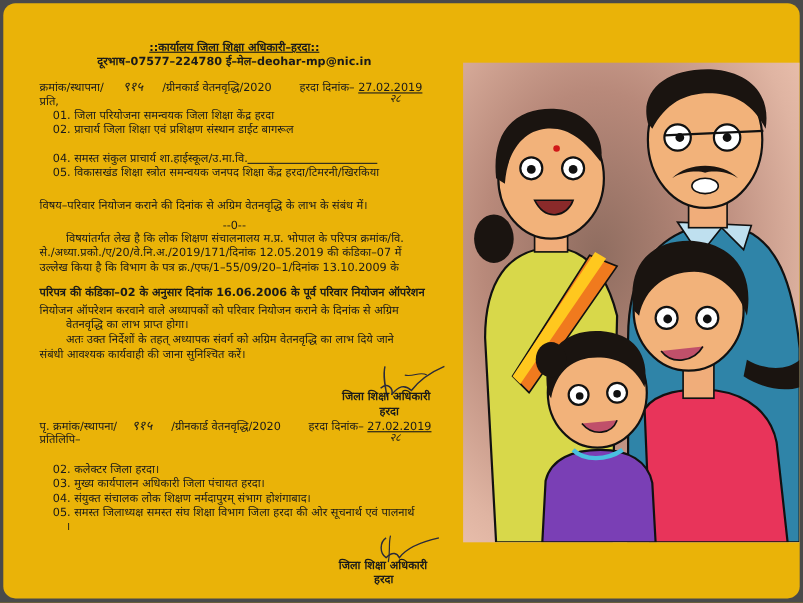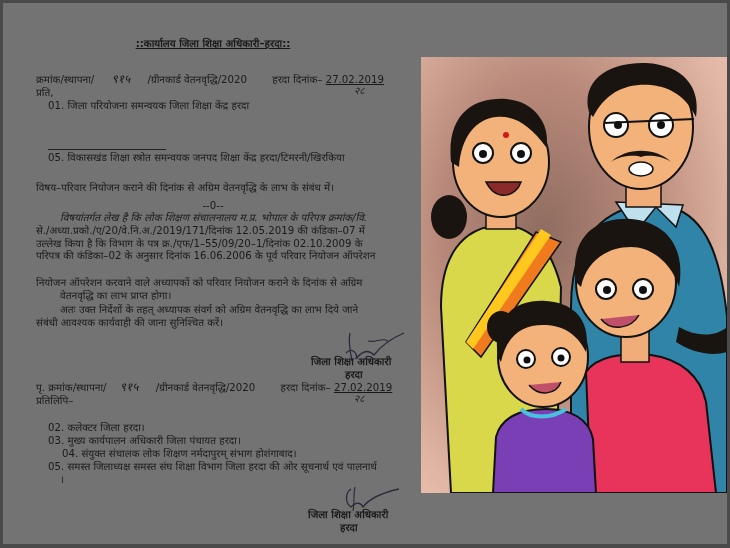--- a/index.html
+++ b/index.html
@@ -2,65 +2,67 @@
 <html><head>
 <meta charset="utf-8">
 <style>
   html, body { margin:0; padding:0; }
   body {
     width:730px; height:548px; background:#4a4a4a; position:relative; overflow:hidden;
     font-family: "DejaVu Sans", "Liberation Sans", sans-serif; color:#1a1a1a;
   }
   .paper {
     position:absolute; left:3px; top:3px; width:724px; height:541px;
-    background:#737373; overflow:hidden;
+    background:#eab308; overflow:hidden;border-radius:11px;
   }
   .doc { position:absolute; left:0; top:0; width:420px; height:541px; }
   .t { position:absolute; white-space:nowrap; font-size:10.2px; line-height:13px; }
   .c { text-align:center; }
   .u { text-decoration:underline; }
   .b { font-weight:bold; }
   .hand { font-family:"DejaVu Serif", serif; font-style:italic; font-size:12px;text-align:center; }
   .dash { display:inline-block; border-bottom:1px solid #222; width:118px; height:8px; vertical-align:middle; }
   .sig { position:absolute; }
 
   .illus { position:absolute; left:418px; top:54px; width:306px; height:436px; overflow:hidden;
     background: radial-gradient(ellipse at 40% 40%, #8f6d60 0%, #b8897a 40%, #dfb4a2 75%, #f3c9b6 100%); }
 </style>
 </head>
 <body>
 
 <div class="paper">
   <div class="doc">
 
     <div class="t c b u" style="left:0;top:34px;width:420px;">::कार्यालय जिला शिक्षा अधिकारी–हरदा::</div>
+    <div class="t c b" style="left:0;top:47px;width:420px;">दूरभाष–07577–224780 ई–मेल–deohar-mp@nic.in</div>
 
     <div class="t" style="left:33px;top:70px;">
       <span>क्रमांक/स्थापना/</span>
       <span class="hand" style="margin:0 14px 0 14px;">९१५</span>
       <span>/ग्रीनकार्ड वेतनवृद्धि/2020</span>
       <span style="margin-left:22px;">हरदा दिनांक–</span>
       <span class="u">27.02.2019</span>
     </div>
     <div class="t" style="left:33px;top:83px;">प्रति,</div>
     <div class="t hand" style="left:351px;top:81px;font-size:10px;">२८</div>
 
     <div class="t" style="left:45px;top:96px;">01. जिला परियोजना समन्वयक जिला शिक्षा केंद्र हरदा</div>
+    <div class="t" style="left:45px;top:109px;">02. प्राचार्य जिला शिक्षा एवं प्रशिक्षण संस्थान डाईट बागरूल</div>
     <div class="t" style="left:45px;top:135px;">
-      <span class="dash"></span>
+      <span>04. समस्त संकुल प्राचार्य शा.हाईस्कूल/उ.मा.वि.</span><span class="dash"></span>
     </div>
     <div class="t" style="left:45px;top:148px;">05. विकासखंड शिक्षा स्त्रोत समन्वयक जनपद शिक्षा केंद्र हरदा/टिमरनी/खिरकिया</div>
 
     <div class="t" style="left:33px;top:178px;">विषय–परिवार नियोजन कराने की दिनांक से अग्रिम वेतनवृद्धि के लाभ के संबंध में।</div>
     <div class="t c" style="left:0;top:196px;width:420px;">--0--</div>
 
-    <div class="t" style="left:57px;top:208px;font-style:italic;">विषयांतर्गत लेख है कि लोक शिक्षण संचालनालय म.प्र. भोपाल के परिपत्र क्रमांक/वि.</div>
+    <div class="t" style="left:57px;top:208px;">विषयांतर्गत लेख है कि लोक शिक्षण संचालनालय म.प्र. भोपाल के परिपत्र क्रमांक/वि.</div>
     <div class="t" style="left:33px;top:221px;">से./अध्या.प्रको./ए/20/वे.नि.अ./2019/171/दिनांक 12.05.2019 की कंडिका–07 में</div>
-    <div class="t" style="left:33px;top:234px;">उल्लेख किया है कि विभाग के पत्र क्र./एफ/1–55/09/20–1/दिनांक 02.10.2009 के</div>
-    <div class="t" style="left:33px;top:246px;">परिपत्र की कंडिका–02 के अनुसार दिनांक 16.06.2006 के पूर्व परिवार नियोजन ऑपरेशन</div>
+    <div class="t" style="left:33px;top:234px;">उल्लेख किया है कि विभाग के पत्र क्र./एफ/1–55/09/20–1/दिनांक 13.10.2009 के</div>
+    <div class="t" style="left:33px;top:257px;font-weight:bold;">परिपत्र की कंडिका–02 के अनुसार दिनांक 16.06.2006 के पूर्व परिवार नियोजन ऑपरेशन</div>
     <div class="t" style="left:33px;top:273px;">नियोजन ऑपरेशन करवाने वाले अध्यापकों को परिवार नियोजन कराने के दिनांक से अग्रिम</div>
     <div class="t" style="left:33px;top:286px;margin-left:24px;">वेतनवृद्धि का लाभ  प्राप्त होगा।</div>
 
     <div class="t" style="left:57px;top:300px;">अतः उक्त निर्देशों के तहत् अध्यापक संवर्ग को अग्रिम वेतनवृद्धि का लाभ दिये जाने</div>
     <div class="t" style="left:33px;top:313px;">संबंधी आवश्यक कार्यवाही की जाना सुनिश्चित करें।</div>
 
     <svg class="sig" style="left:335px;top:328px;" width="70" height="38" viewBox="0 0 70 38">
       <path d="M12 2 C10 10 12 20 14 30 M8 22 C14 16 20 22 18 28 C24 20 30 18 36 24 C42 16 52 8 66 2" fill="none" stroke="#2a2a3a" stroke-width="1.3"></path>
       <path d="M30 10 C38 12 44 6 50 10" fill="none" stroke="#2a2a3a" stroke-width="1.1"></path>
     </svg>
@@ -72,21 +74,21 @@
       <span class="hand" style="margin:0 14px 0 10px;">९१५</span>
       <span>/ग्रीनकार्ड वेतनवृद्धि/2020</span>
       <span style="margin-left:22px;">हरदा दिनांक–</span>
       <span class="u">27.02.2019</span>
     </div>
     <div class="t" style="left:33px;top:391px;">प्रतिलिपि–</div>
     <div class="t hand" style="left:351px;top:389px;font-size:10px;">२८</div>
 
     <div class="t" style="left:45px;top:418px;">02. कलेक्टर जिला हरदा।</div>
     <div class="t" style="left:45px;top:431px;">03. मुख्य कार्यपालन अधिकारी जिला पंचायत हरदा।</div>
-    <div class="t" style="left:45px;top:444px;margin-left:14px;">04. संयुक्त संचालक लोक शिक्षण नर्मदापुरम् संभाग होशंगाबाद।</div>
+    <div class="t" style="left:45px;top:444px;">04. संयुक्त संचालक लोक शिक्षण नर्मदापुरम् संभाग होशंगाबाद।</div>
     <div class="t" style="left:45px;top:457px;">05. समस्त जिलाध्यक्ष समस्त संघ शिक्षा विभाग जिला हरदा की ओर सूचनार्थ एवं पालनार्थ</div>
     <div class="t" style="left:57px;top:470px;">।</div>
 
     <svg class="sig" style="left:330px;top:482px;" width="70" height="30" viewBox="0 0 70 30">
       <path d="M18 4 C12 8 12 18 18 22 C24 16 28 18 30 22 C36 14 48 8 66 4" fill="none" stroke="#2a2a3a" stroke-width="1.3"></path>
       <path d="M22 2 C20 10 22 16 20 26" fill="none" stroke="#2a2a3a" stroke-width="1.1"></path>
     </svg>
     <div class="t b" style="left:305px;top:505px;">जिला शिक्षा अधिकारी</div>
     <div class="t b" style="left:337px;top:518px;">हरदा</div>
   </div>

